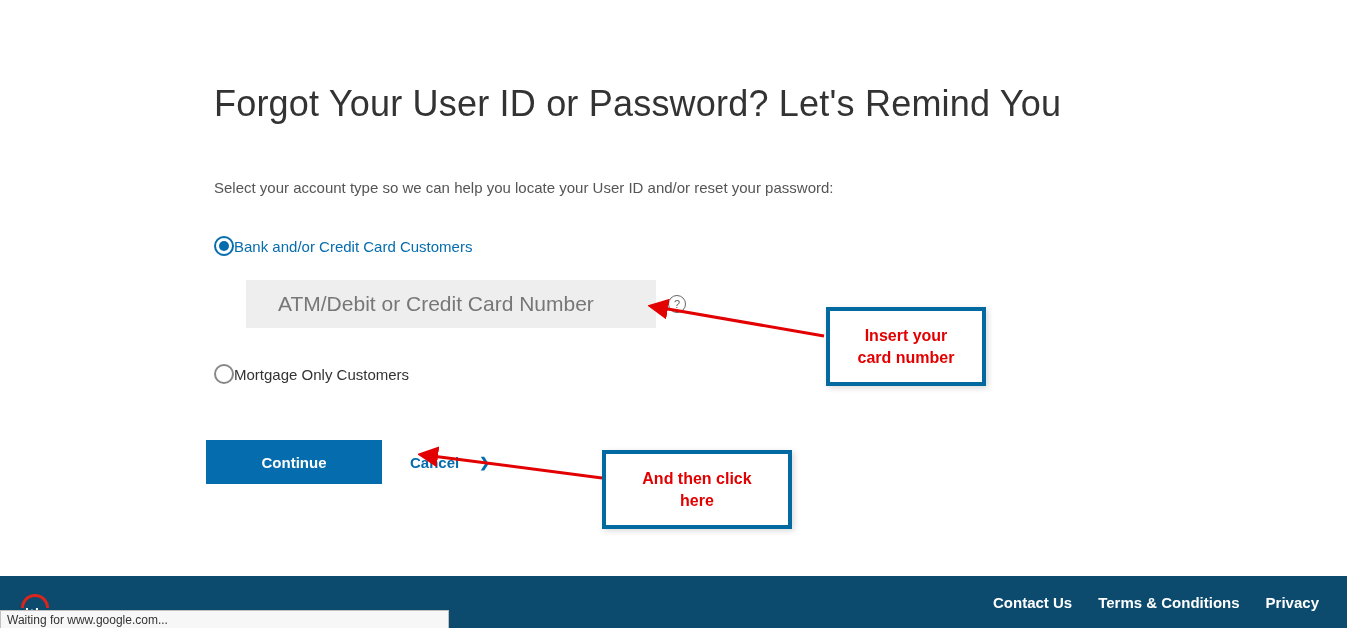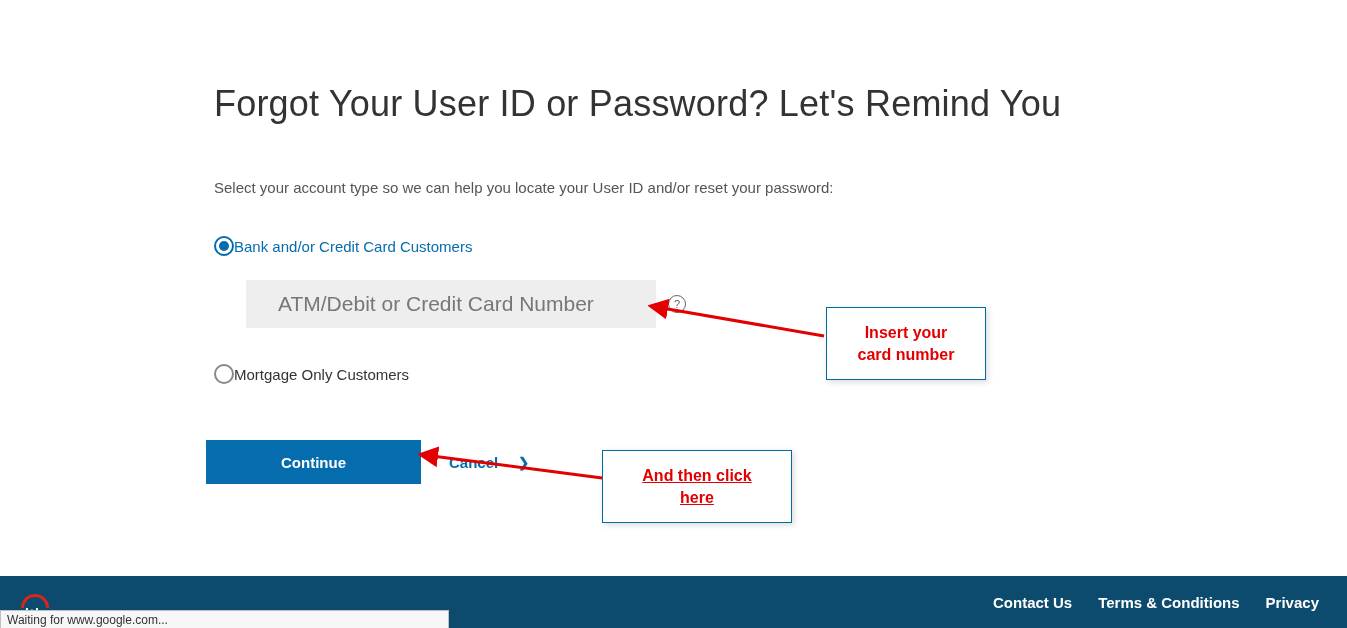--- a/index.html
+++ b/index.html
@@ -94,21 +94,21 @@
       display: flex;
       align-items: center;
       gap: 28px;
       margin-top: 56px;
       margin-left: -8px;
     }
     .continue-btn {
       background: #056dae;
       color: #ffffff;
       border: none;
-      width: 215px;
+      width: 176px;
       height: 44px;
       font-size: 15px;
       font-weight: 700;
       cursor: pointer;
     }
     .cancel-link {
       color: #056dae;
       font-size: 15px;
       font-weight: 700;
       text-decoration: none;
@@ -116,31 +116,31 @@
       align-items: center;
       gap: 20px;
       cursor: pointer;
     }
     .cancel-link .chev {
       font-size: 13px;
     }
     .callout {
       position: absolute;
       background: #ffffff;
-      border: 1px solid #0369a1;
+      border: 4px solid #0369a1;
       box-shadow: 2px 2px 6px rgba(0,0,0,0.15);
       padding: 14px 24px;
       color: #e30000;
       font-weight: 700;
       font-size: 16px;
       text-align: center;
       line-height: 1.35;
     }
     .callout1 { left: 826px; top: 307px; width: 160px; }
-    .callout2 { left: 602px; top: 450px; width: 190px; text-decoration: underline; }
+    .callout2 { left: 602px; top: 450px; width: 190px; }
     .arrow {
       position: absolute;
       pointer-events: none;
     }
     .footer {
       position: absolute;
       bottom: 0;
       left: 0;
       right: 0;
       height: 52px;

